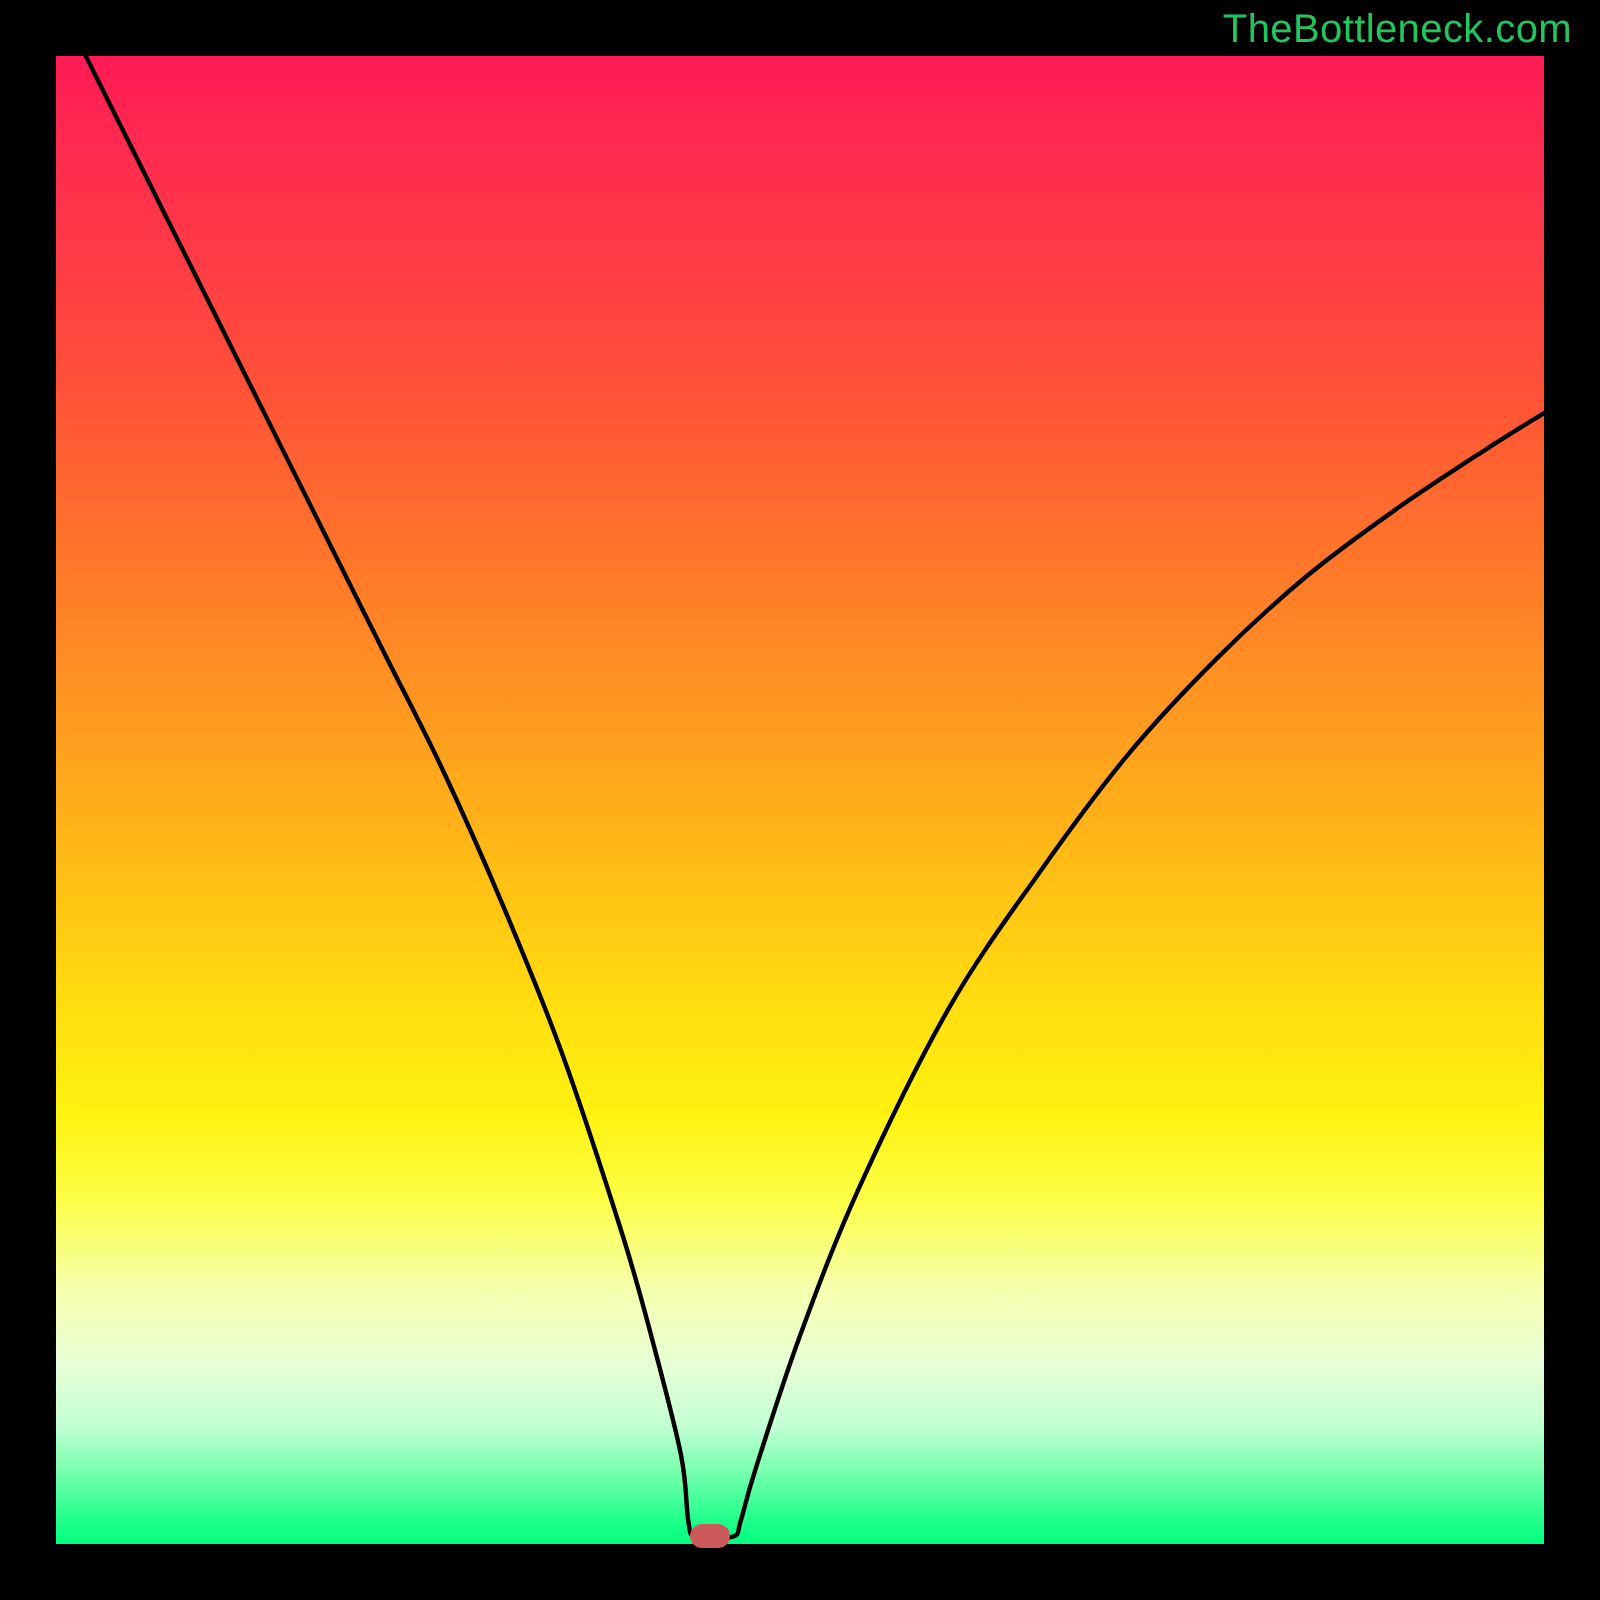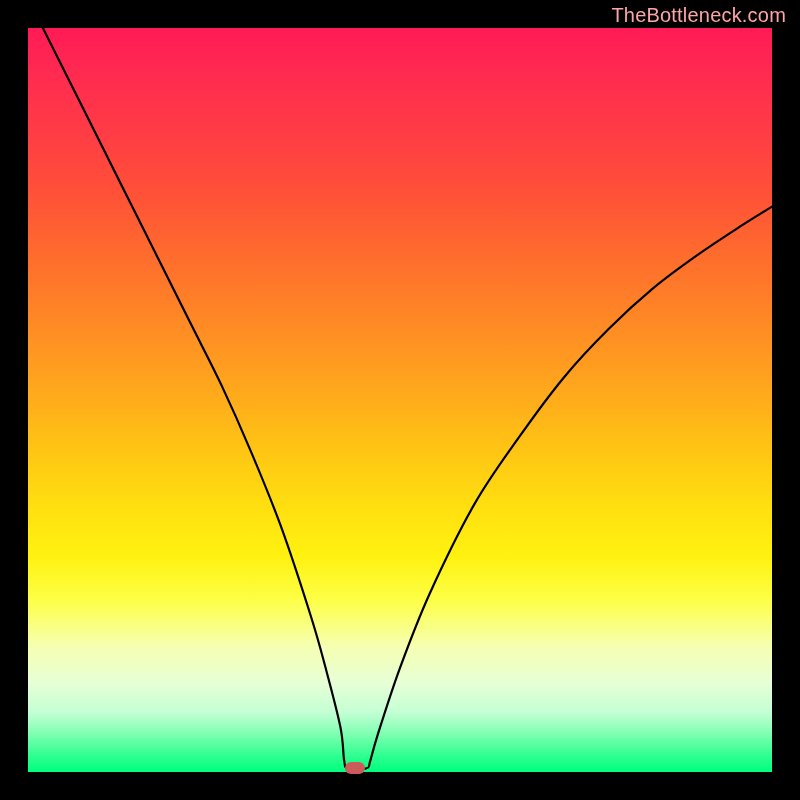--- a/index.html
+++ b/index.html
@@ -55,21 +55,21 @@
     width: 20px;
     height: 12px;
     border-radius: 6px;
     background: #cc5a5a;
     transform: translate(-50%, -50%);
   }
   .watermark {
     position: absolute;
     top: 4px;
     right: 14px;
-    color: #fca5a5;
+    color: #22c55e;
     font-size: 20px;
     font-weight: 500;
     letter-spacing: 0.2px;
     user-select: none;
   }
 </style>
 </head>
 <body>
 
 <div class="frame">

